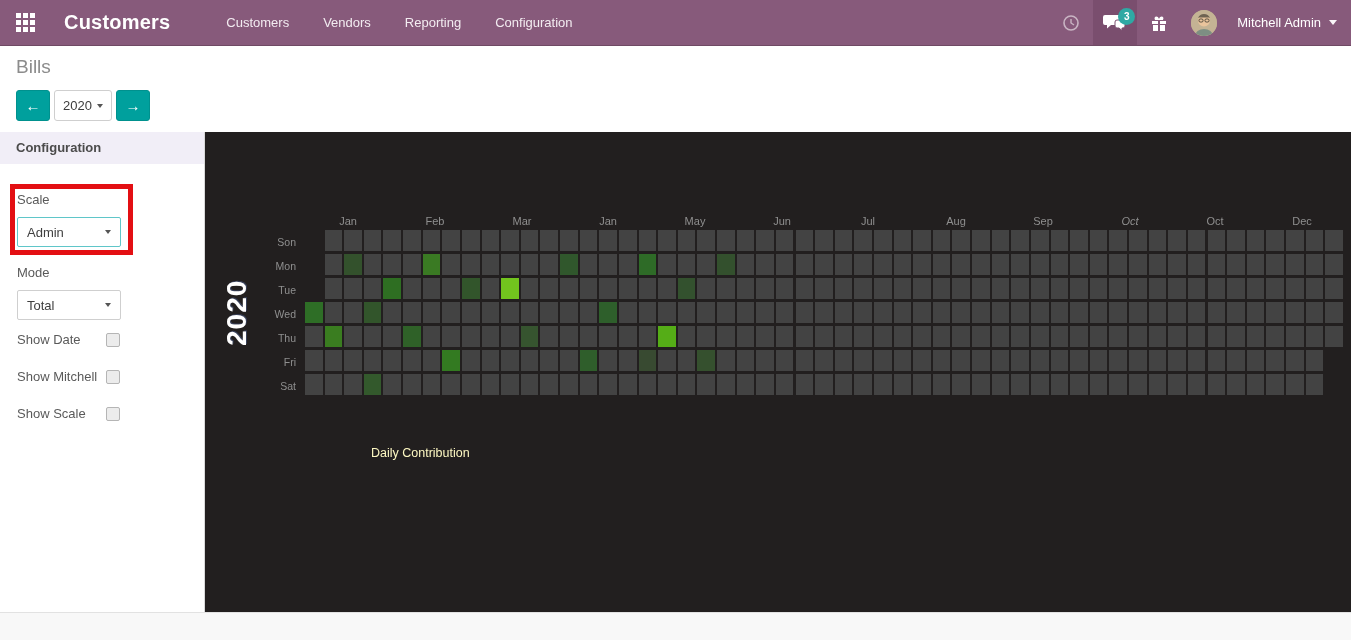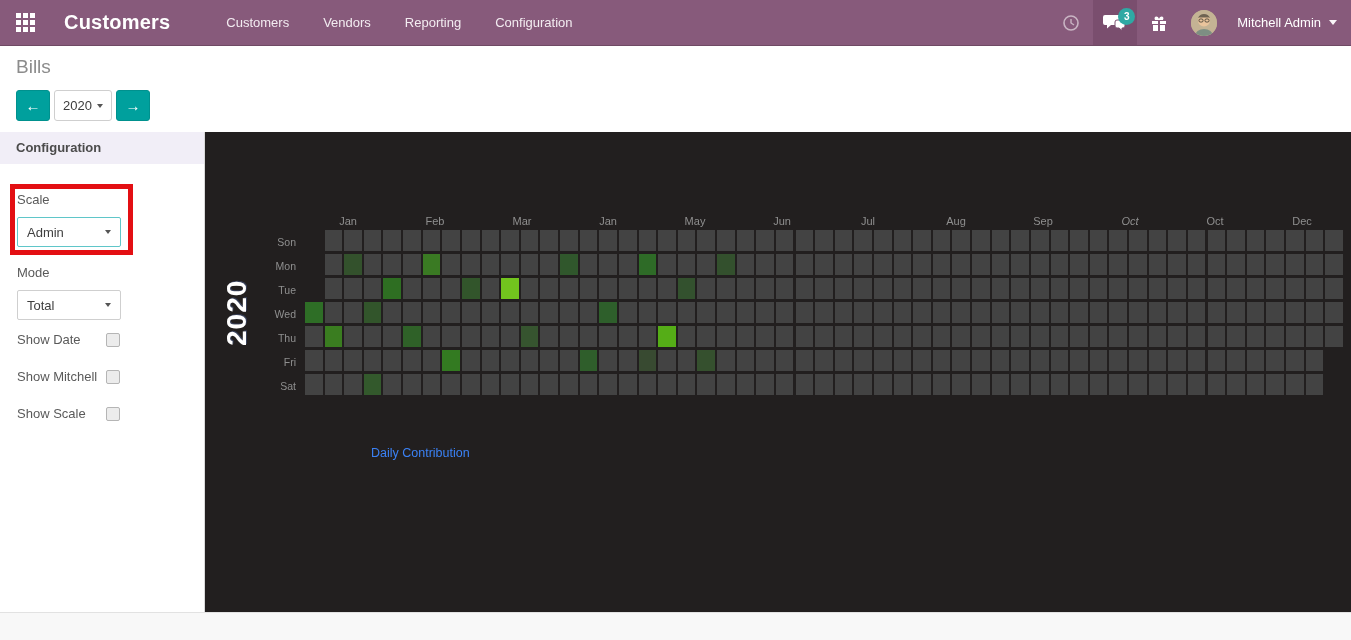--- a/index.html
+++ b/index.html
@@ -631,18 +631,18 @@
           <div class="hm-cell" style="left: 1100.62px; top: 170px; background: rgb(67, 67, 67);"></div>
           <div class="hm-cell" style="left: 1100.62px; top: 194px; background: rgb(67, 67, 67);"></div>
           <div class="hm-cell" style="left: 1100.62px; top: 218px; background: rgb(67, 67, 67);"></div>
           <div class="hm-cell" style="left: 1100.62px; top: 242px; background: rgb(67, 67, 67);"></div>
           <div class="hm-cell" style="left: 1120.24px; top: 98px; background: rgb(67, 67, 67);"></div>
           <div class="hm-cell" style="left: 1120.24px; top: 122px; background: rgb(67, 67, 67);"></div>
           <div class="hm-cell" style="left: 1120.24px; top: 146px; background: rgb(67, 67, 67);"></div>
           <div class="hm-cell" style="left: 1120.24px; top: 170px; background: rgb(67, 67, 67);"></div>
           <div class="hm-cell" style="left: 1120.24px; top: 194px; background: rgb(67, 67, 67);"></div>
         </div>
-      <div class="hm-caption" style="color: #3b82f6;">Daily Contribution</div>
+      <div class="hm-caption" style="color: #fef9c3;">Daily Contribution</div>
     </main>
   </div>
 
   <footer class="footer"></footer>
 </div>
 
 </body></html>

